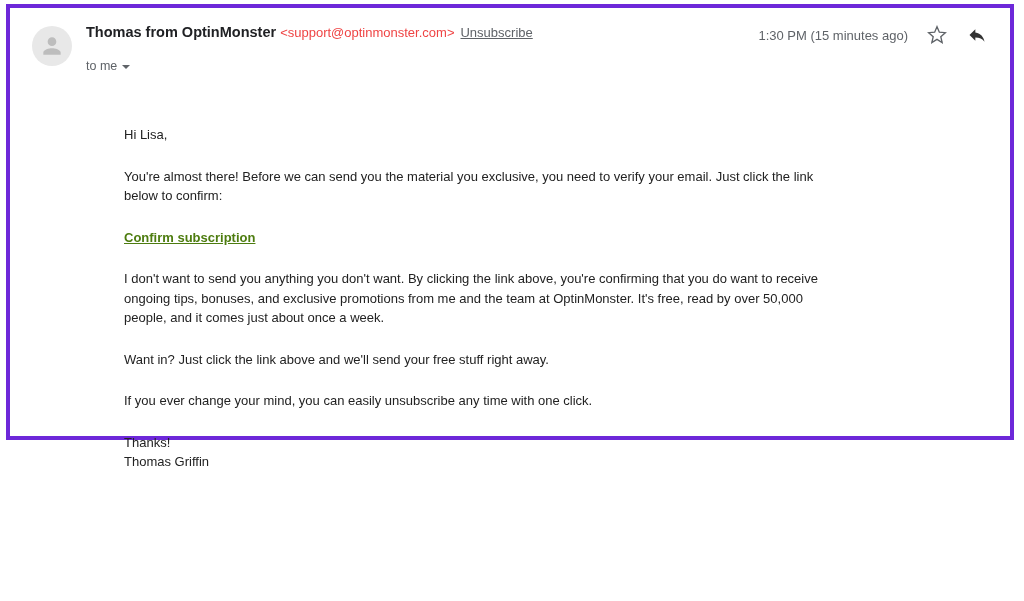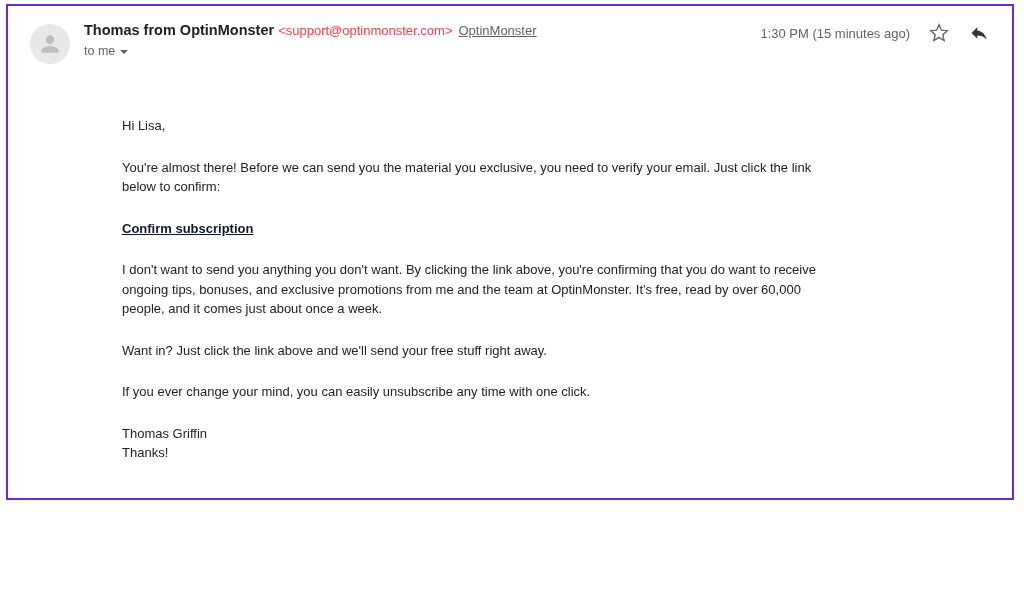--- a/index.html
+++ b/index.html
@@ -5,24 +5,24 @@
     * { box-sizing: border-box; margin: 0; padding: 0; }
     body {
       font-family: Arial, Helvetica, sans-serif;
       background: #fff;
       width: 1024px;
       height: 601px;
       overflow: hidden;
       color: #222;
     }
     .email-container {
-      border: 2px solid #6d28d9;
+      border: 4px solid #6d28d9;
       margin: 4px 6px;
       width: 1008px;
-      height: 496px;
+      height: 436px;
       padding: 16px 22px 0 22px;
       background: #fff;
       position: relative;
     }
     .header-row {
       display: flex;
       align-items: flex-start;
       gap: 14px;
     }
     .avatar {
@@ -54,21 +54,21 @@
     .sender-email { color: #ef4444; }
     .unsubscribe-link {
       color: #5f6368;
       text-decoration: underline;
       cursor: pointer;
       margin-left: 2px;
     }
     .to-line {
       font-size: 12.5px;
       color: #5f6368;
-      margin-top: 6px;
+      margin-top: 19px;
       display: flex;
       align-items: center;
       gap: 3px;
     }
     .chevron-down {
       width: 0; height: 0;
       border-left: 4px solid transparent;
       border-right: 4px solid transparent;
       border-top: 4px solid #5f6368;
       display: inline-block;
@@ -97,21 +97,21 @@
       margin-left: 92px;
       margin-top: 52px;
       max-width: 700px;
       font-size: 13px;
       line-height: 1.5;
       color: #222;
     }
     .email-body p { margin-bottom: 22px; }
     .email-body p.tight { margin-bottom: 0; }
     .confirm-link {
-      color: #0f172a;
+      color: #4d7c0f;
       font-weight: 700;
       text-decoration: underline;
       cursor: pointer;
     }
   </style>
 </head>
 <body>
 
 <div class="email-container">
 
@@ -120,21 +120,21 @@
     <div class="avatar">
       <svg width="26" height="26" viewBox="0 0 24 24">
           <path d="M12 12c2.21 0 4-1.79 4-4s-1.79-4-4-4-4 1.79-4 4 1.79 4 4 4zm0 2c-2.67 0-8 1.34-8 4v2h16v-2c0-2.66-5.33-4-8-4z"></path>
         </svg>
     </div>
 
     <div class="sender-block">
       <div class="sender-line">
         <span class="sender-name">Thomas from OptinMonster</span>
         <span class="sender-email">&lt;support@optinmonster.com&gt;</span>
-        <span class="unsubscribe-link">OptinMonster</span>
+        <span class="unsubscribe-link">Unsubscribe</span>
       </div>
       <div class="to-line">
         <span>to me</span>
         <span class="chevron-down"></span>
       </div>
     </div>
 
     <div class="meta-right">
       <span class="timestamp">1:30 PM (15 minutes ago)</span>
       <span class="icon-btn">
@@ -148,20 +148,20 @@
           </svg>
       </span>
     </div>
 
   </div>
 
   <div class="email-body">
     <p>Hi Lisa,</p>
     <p>You're almost there! Before we can send you the material you exclusive, you need to verify your email. Just click the link below to confirm:</p>
     <p><a class="confirm-link">Confirm subscription</a></p>
-    <p>I don't want to send you anything you don't want. By clicking the link above, you're confirming that you do want to receive ongoing tips, bonuses, and exclusive promotions from me and the team at OptinMonster. It's free, read by over 60,000 people, and it comes just about once a week.</p>
+    <p>I don't want to send you anything you don't want. By clicking the link above, you're confirming that you do want to receive ongoing tips, bonuses, and exclusive promotions from me and the team at OptinMonster. It's free, read by over 50,000 people, and it comes just about once a week.</p>
     <p>Want in? Just click the link above and we'll send your free stuff right away.</p>
     <p>If you ever change your mind, you can easily unsubscribe any time with one click.</p>
+    <p class="tight">Thanks!</p>
     <p class="tight">Thomas Griffin</p>
-    <p class="tight">Thanks!</p>
   </div>
 
 </div>
 
 </body></html>

